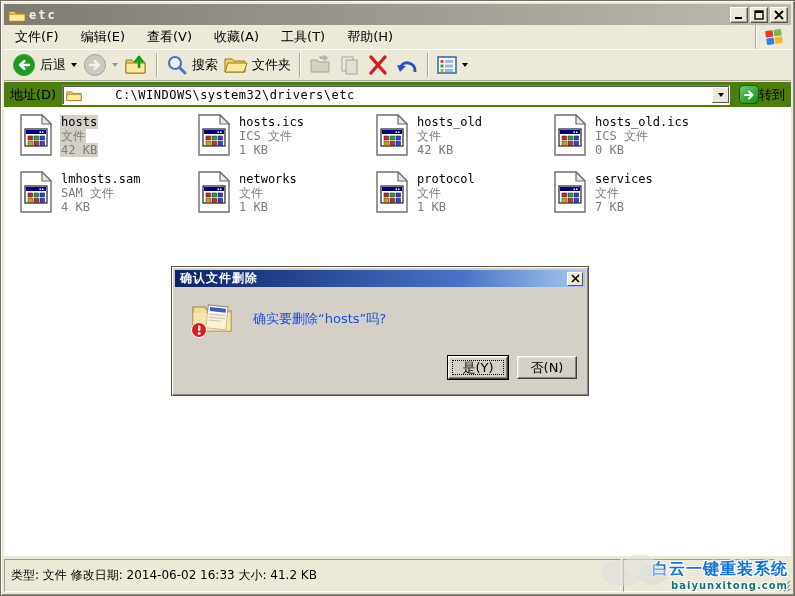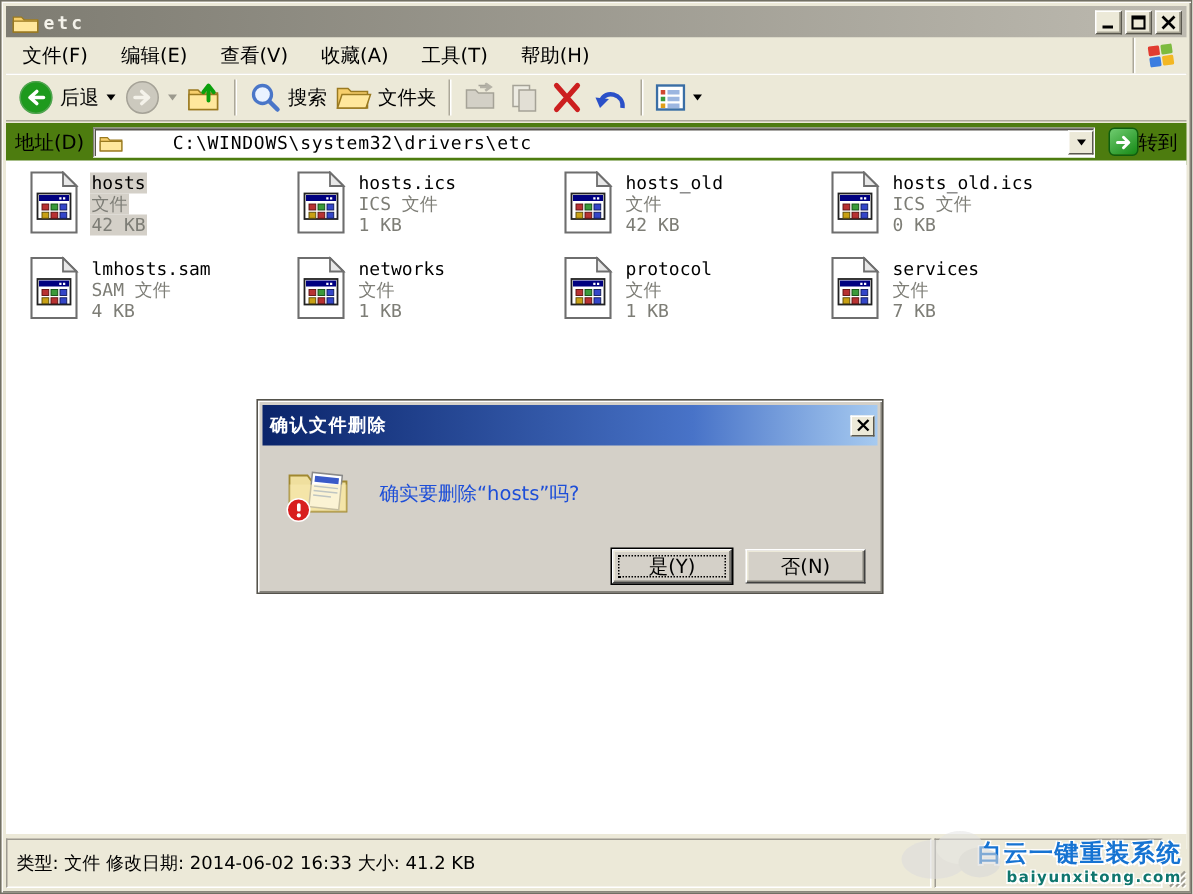--- a/index.html
+++ b/index.html
@@ -137,35 +137,35 @@
   .wm-cloud { position: absolute; right: 120px; bottom: 2px; opacity: .55; }
   
   .dialog {
     position: absolute; left: 170px; top: 265px; width: 418px; height: 130px;
     background: #D4D0C8; z-index: 30;
     border: 1px solid #55534C;
     box-shadow: inset 1px 1px 0 #FFFFFF, inset -1px -1px 0 #84827A;
     padding: 3px;
   }
   .dlg-titlebar {
-    height: 27px; background: linear-gradient(90deg, #0A246A 0%, #4873C8 70%, #A6CAF0 100%);
+    height: 17px; background: linear-gradient(90deg, #0A246A 0%, #4873C8 70%, #A6CAF0 100%);
     display: flex; align-items: center; padding: 0 2px 0 5px;
   }
   .dlg-title { flex: 1; color: #fff; font-weight: bold; font-size: 12px; letter-spacing: 1px; }
   .dlg-close {
     width: 16px; height: 14px; background: #ECE9D8;
     border: 1px solid; border-color: #FFFFFF #5A584F #5A584F #FFFFFF;
     display: flex; align-items: center; justify-content: center;
   }
   .dlg-body { position: relative; height: calc(100% - 19px); }
   .dlg-icon { position: absolute; left: 15px; top: 13px; }
   .dlg-msg { position: absolute; left: 78px; top: 23px; font-size: 13px; color: #1d4ed8; }
   .dlg-buttons { position: absolute; right: 8px; bottom: 11px; display: flex; gap: 9px; }
   .dlg-btn {
-    width: 80px; height: 23px; background: #D4D0C8; font-size: 13px;
+    width: 60px; height: 23px; background: #D4D0C8; font-size: 13px;
     font-family: "DejaVu Sans", sans-serif; color: #000;
     border: 1px solid; border-color: #FFFFFF #404040 #404040 #FFFFFF;
     box-shadow: inset -1px -1px 0 #84827A, inset 1px 1px 0 #ECE9D8;
     display: flex; align-items: center; justify-content: center;
     position: relative; cursor: default;
   }
   .dlg-btn.default { outline: 1px solid #000; }
   .dlg-btn.default::after { content: ""; position: absolute; inset: 3px; border: 1px dotted #000; }
 </style>
 </head>

